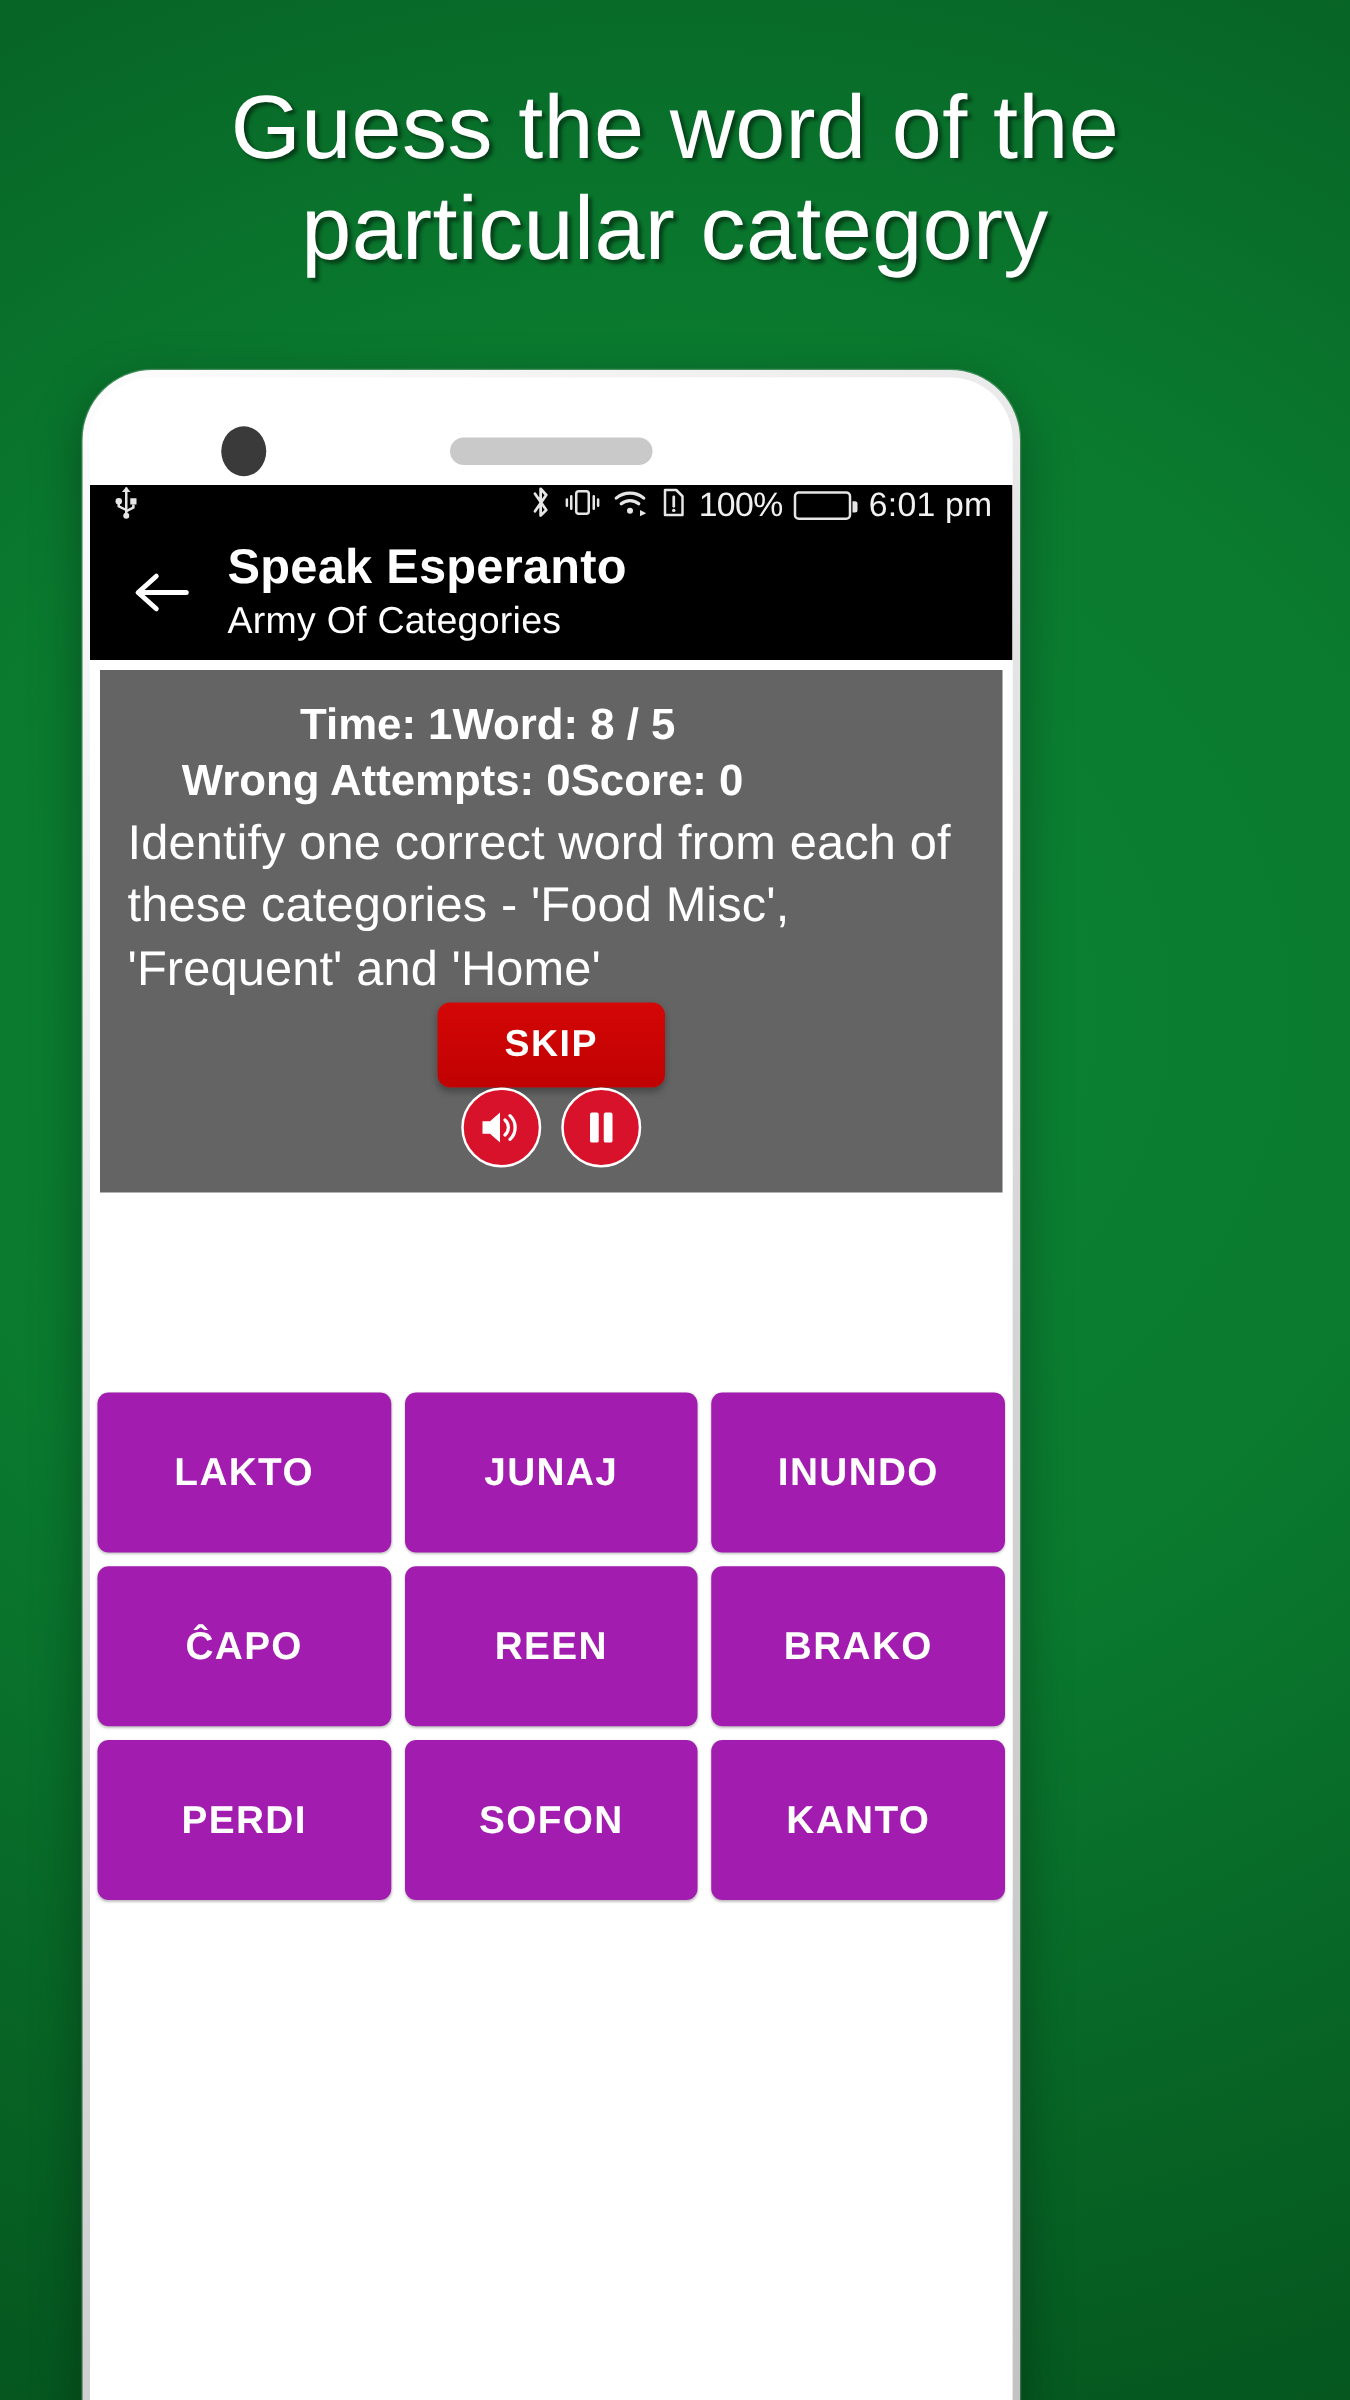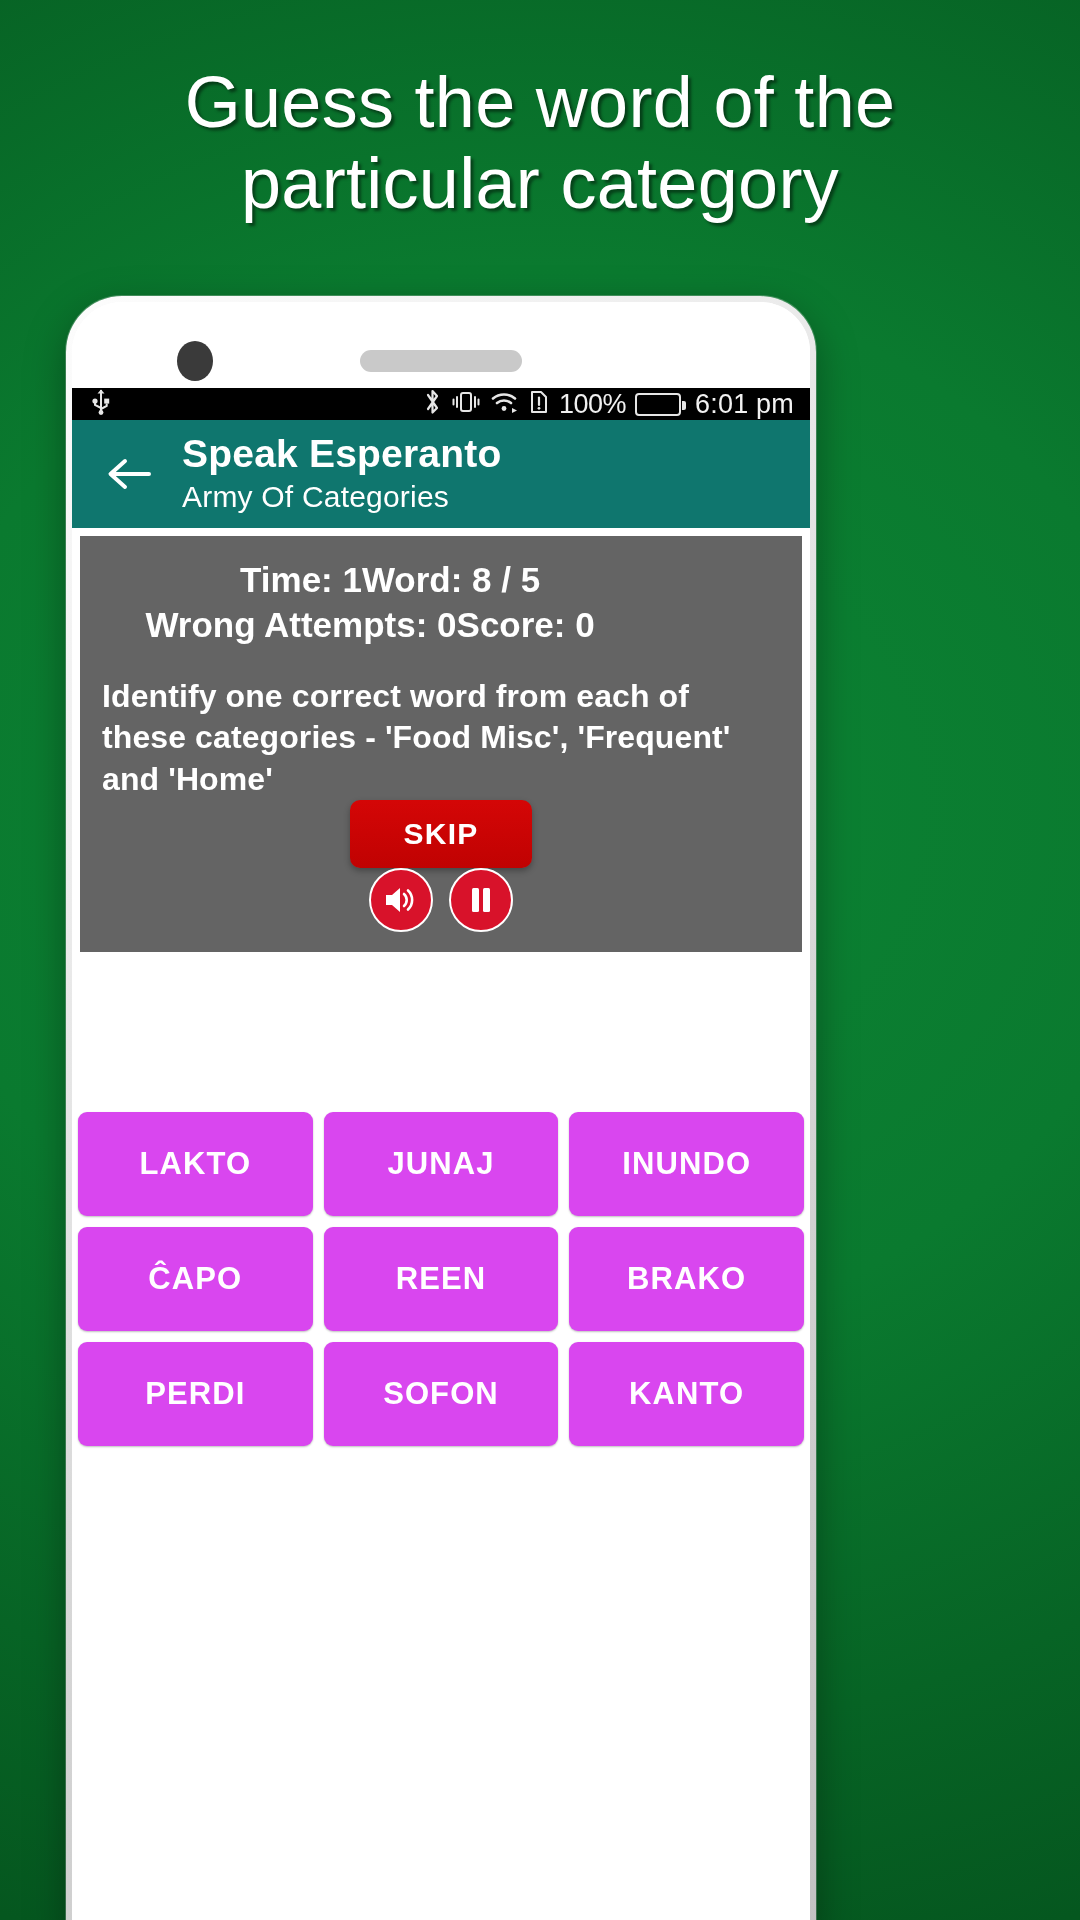--- a/index.html
+++ b/index.html
@@ -113,21 +113,21 @@
     border-radius:0 2px 2px 0;
   }
   .battery-fill {
     height:100%;
     background:#1ee25c;
     border-radius:1px;
   }
 
   
   .appbar {
-    background:#0f766e;
+    background:#000000;
     height:108px;
     display:flex;
     align-items:center;
     padding:0 22px;
   }
   .back-arrow {
     width:72px; height:72px;
     display:flex; align-items:center; justify-content:center;
     flex:0 0 auto;
   }
@@ -163,24 +163,24 @@
     align-items:baseline;
     color:#ffffff;
     font-size:35px;
     font-weight:700;
     line-height:1.28;
     padding-right:22px;
   }
   .stat-row .right { min-width:258px; }
   .instruction {
     color:#ffffff;
-    font-size:32px;
-    font-weight:700;
+    font-size:39px;
+    font-weight:400;
     line-height:1.3;
-    margin-top:28px;
+    margin-top:2px;
     letter-spacing:0.1px;
   }
   .panel-bottom {
     margin-top:auto;
     display:flex;
     align-items:center;
     justify-content:space-between;
     flex-direction:column;
   }
   .skip-btn {
@@ -210,23 +210,23 @@
     background:#ffffff;
     padding:0 6px;
     margin-top:160px;
   }
   .word-grid {
     display:grid;
     grid-template-columns:repeat(3, 1fr);
     gap:11px;
   }
   .word-tile {
-    background:#d946ef;
+    background:#a21caf;
     border-radius:9px;
-    height:104px;
+    height:128px;
     display:flex;
     align-items:center;
     justify-content:center;
     color:#ffffff;
     font-size:31px;
     font-weight:700;
     letter-spacing:1.1px;
     cursor:pointer;
     box-shadow:0 1px 2px rgba(0,0,0,0.25);
   }

